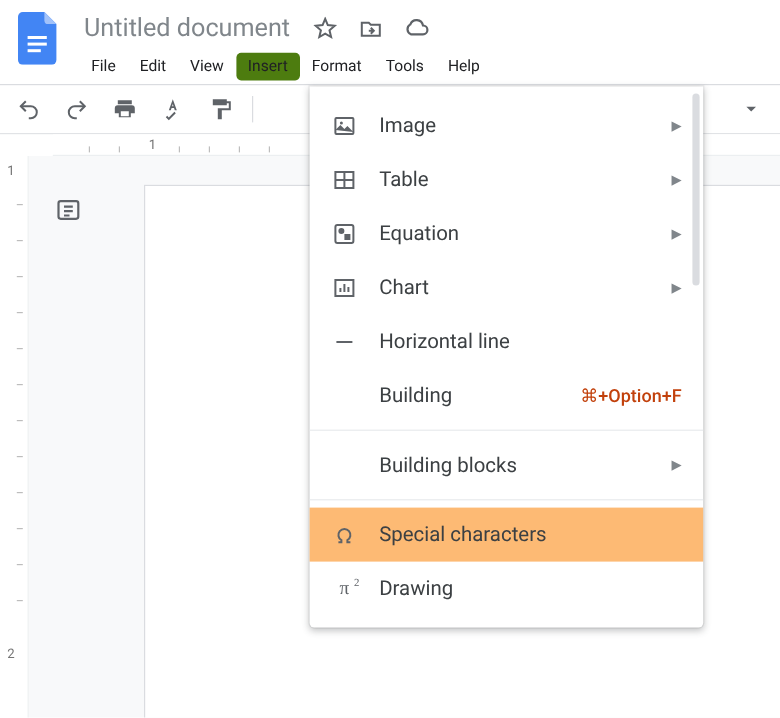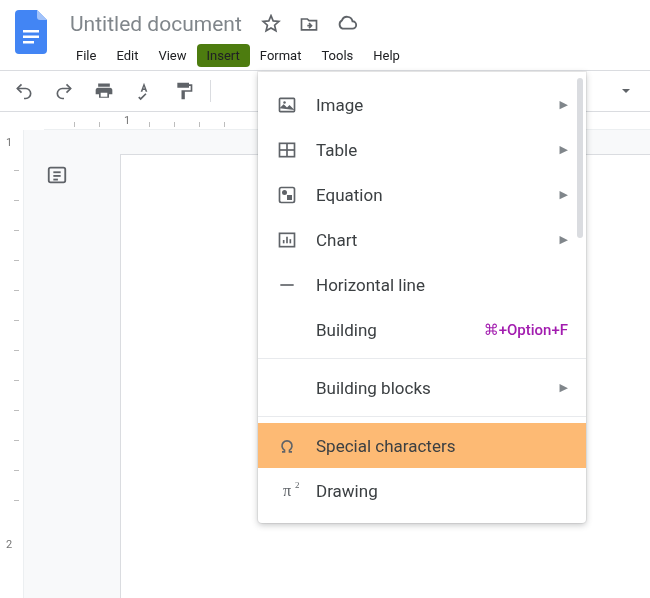--- a/index.html
+++ b/index.html
@@ -147,21 +147,21 @@
   .dd-item.hover { background: #fdba74; }
   .dd-icon {
     width: 22px; height: 22px;
     margin-right: 18px;
     display: flex; align-items: center; justify-content: center;
     color: #5f6368;
     flex-shrink: 0;
   }
   .dd-label { flex: 1; }
   .dd-shortcut {
-    font-size: 15px; color: #a21caf; font-weight: 500;
+    font-size: 15px; color: #c2410c; font-weight: 500;
   }
   .dd-arrow {
     color: #80868b;
     font-size: 11px;
     margin-left: 8px;
   }
   .dd-sep {
     height: 1px; background: #e8eaed; margin: 6px 0;
   }
   .dd-scroll {

